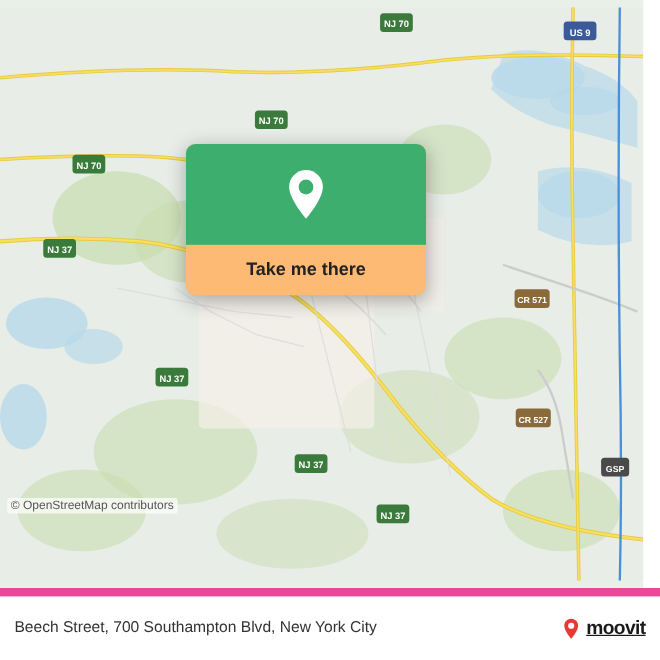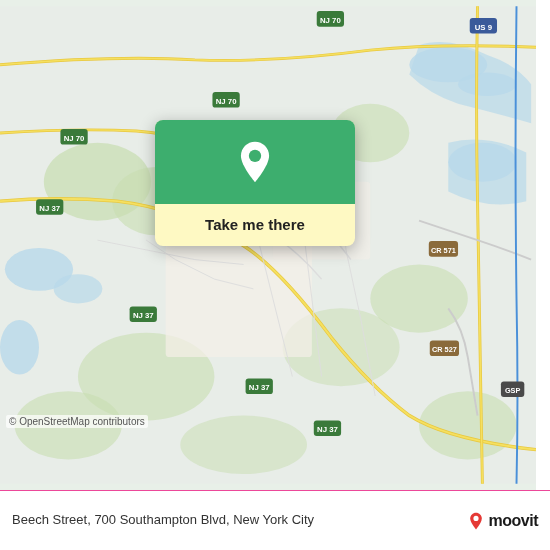--- a/index.html
+++ b/index.html
@@ -25,21 +25,21 @@
       width: 100%;
       height: 100%;
     }
 
     
     #popup-card {
       position: absolute;
       top: 120px;
       left: 155px;
       width: 200px;
-      background: #fef9c3;
+      background: #fdba74;
       border-radius: 8px;
       box-shadow: 0 4px 16px rgba(0,0,0,0.3);
       display: flex;
       flex-direction: column;
       align-items: center;
       overflow: hidden;
     }
 
     #popup-green-section {
       background: #3dae6e;
@@ -66,21 +66,21 @@
       font-size: 15px;
       font-weight: 600;
       color: #222;
     }
 
     
     #bottom-bar {
       width: 550px;
       height: 60px;
       background: white;
-      border-top: 1px solid #ec4899;
+      border-top: 7px solid #ec4899;
       display: flex;
       align-items: center;
       padding: 0 12px;
       gap: 6px;
     }
 
     #bottom-address {
       flex: 1;
       font-size: 13px;
       color: #333;
@@ -97,20 +97,21 @@
     #moovit-pin {
       width: 18px;
       height: 18px;
     }
 
     #moovit-text {
       font-size: 16px;
       font-weight: 700;
       color: #1a1a1a;
       letter-spacing: -0.5px;
+      text-decoration: underline;
     }
 
     #copyright {
       position: absolute;
       bottom: 62px;
       left: 6px;
       font-size: 10px;
       color: #555;
       background: rgba(255,255,255,0.7);
       padding: 1px 3px;

